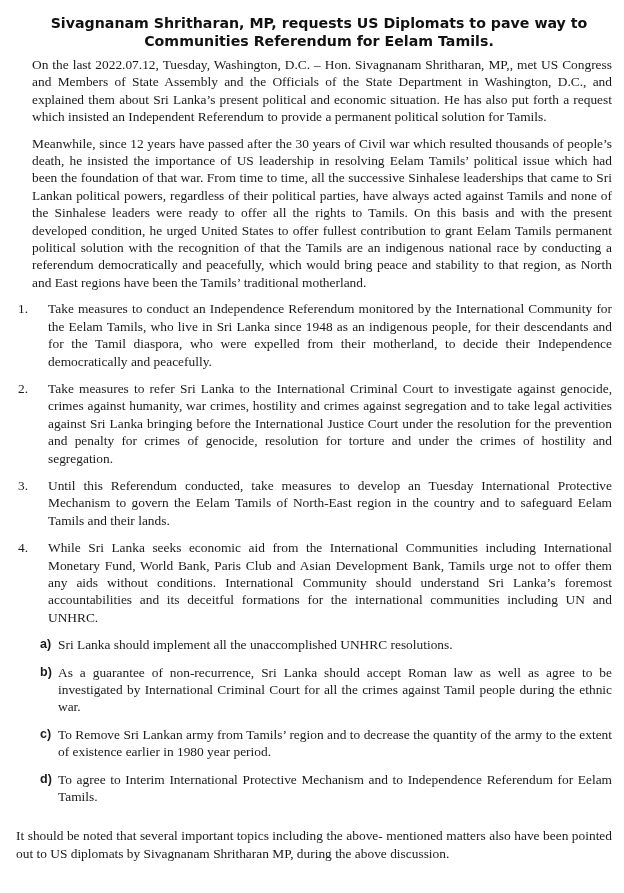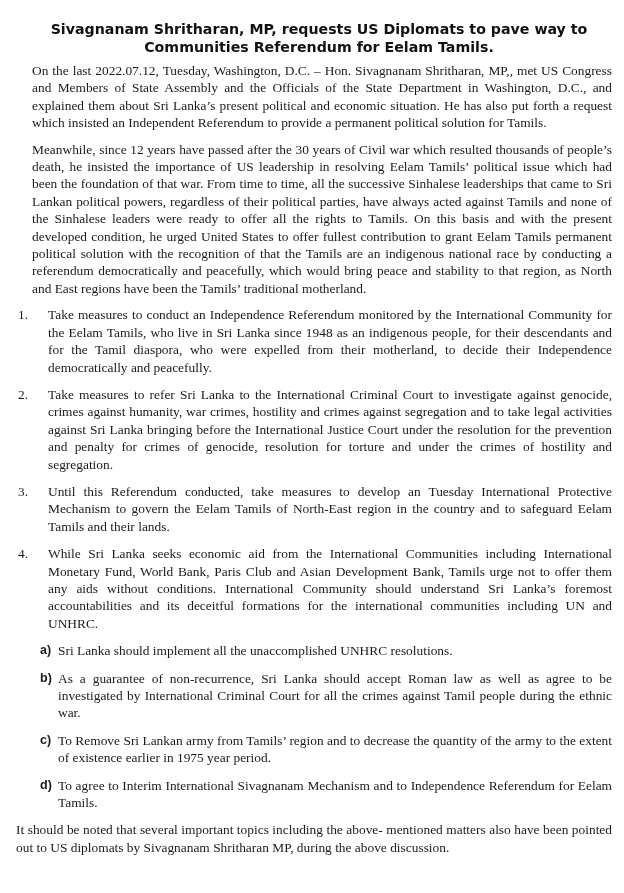--- a/index.html
+++ b/index.html
@@ -3,42 +3,42 @@
   <meta charset="utf-8">
   <style>
     html, body { margin: 0; padding: 0; background: #ffffff; }
     body {
       width: 624px; height: 893px; overflow: hidden;
       font-family: "Liberation Serif", serif;
       color: #1a1a1a;
       font-size: 13.4px;
       line-height: 17.4px;
     }
-    .page { position: relative; padding: 20px 12px 0 16px; box-sizing: border-box; width: 624px; }
+    .page { position: relative; padding: 14px 12px 0 16px; box-sizing: border-box; width: 624px; }
     .title {
       font-family: "DejaVu Sans", sans-serif;
       font-weight: bold;
       font-size: 14.2px;
       line-height: 18px;
       text-align: center;
       margin: 0 0 6px 0;
       padding-left: 10px;
       color: #111;
     }
     .title span { display: block; }
     p.para { margin: 0 0 9px 16px; text-align: justify; }
     .num-list { margin: 0; padding: 0; list-style: none; }
     .num-item { display: flex; margin: 0 0 10px 0; }
     .num-item .n { width: 32px; flex: 0 0 32px; padding-left: 2px; box-sizing: border-box; }
     .num-item .t { flex: 1; text-align: justify; }
     .sub-list { margin: 4px 0 0 0; padding: 0; list-style: none; }
     .sub-item { display: flex; margin: 0 0 10px 0; padding-left: 24px; }
     .sub-item .l { width: 18px; flex: 0 0 18px; font-weight: bold; font-family: "Liberation Sans", sans-serif; font-size: 12.5px; }
     .sub-item .t { flex: 1; text-align: justify; }
-    .closing { margin: 10px 0 12px 0; text-align: justify; }
+    .closing { margin: 22px 0 12px 0; text-align: justify; }
   </style>
 </head>
 <body>
 
 <div class="page">
   <h1 class="title">
     <span>Sivagnanam Shritharan, MP, requests US Diplomats to pave way to</span>
     <span>Communities Referendum for Eelam Tamils.</span>
   </h1>
 
@@ -70,23 +70,23 @@
     <li class="sub-item">
       <span class="l">a)</span>
       <span class="t">Sri Lanka should implement all the unaccomplished UNHRC resolutions.</span>
     </li>
     <li class="sub-item">
       <span class="l">b)</span>
       <span class="t">As a guarantee of non-recurrence, Sri Lanka should accept Roman law as well as agree to be investigated by International Criminal Court for all the crimes against Tamil people during the ethnic war.</span>
     </li>
     <li class="sub-item">
       <span class="l">c)</span>
-      <span class="t">To Remove Sri Lankan army from Tamils’ region and to decrease the quantity of the army to the extent of existence earlier in 1975 year period.</span>
+      <span class="t">To Remove Sri Lankan army from Tamils’ region and to decrease the quantity of the army to the extent of existence earlier in 1980 year period.</span>
     </li>
     <li class="sub-item">
       <span class="l">d)</span>
-      <span class="t">To agree to Interim International Sivagnanam Mechanism and to Independence Referendum for Eelam Tamils.</span>
+      <span class="t">To agree to Interim International Protective Mechanism and to Independence Referendum for Eelam Tamils.</span>
     </li>
   </ul>
 
   <p class="closing">It should be noted that several important topics including the above- mentioned matters also have been pointed out to US diplomats by Sivagnanam Shritharan MP, during the above discussion.</p>
 
 </div>
 
 </body></html>

